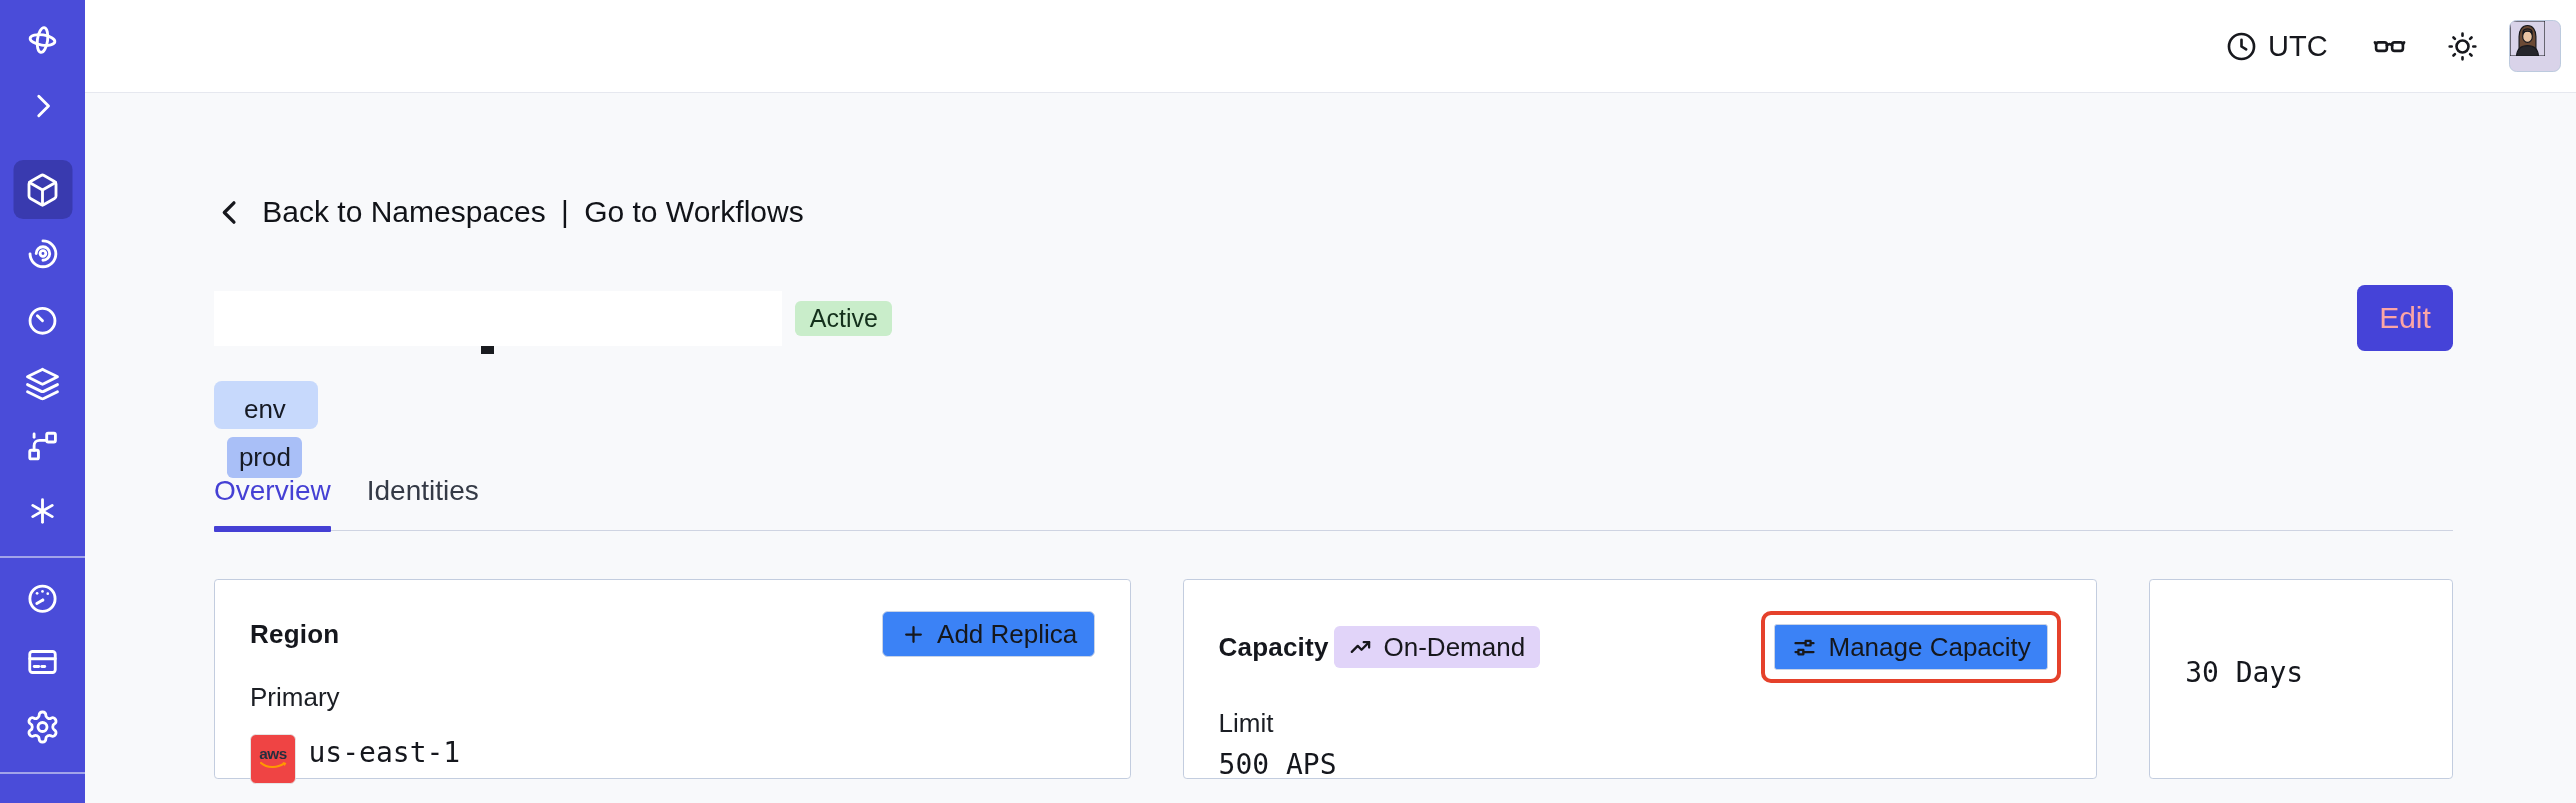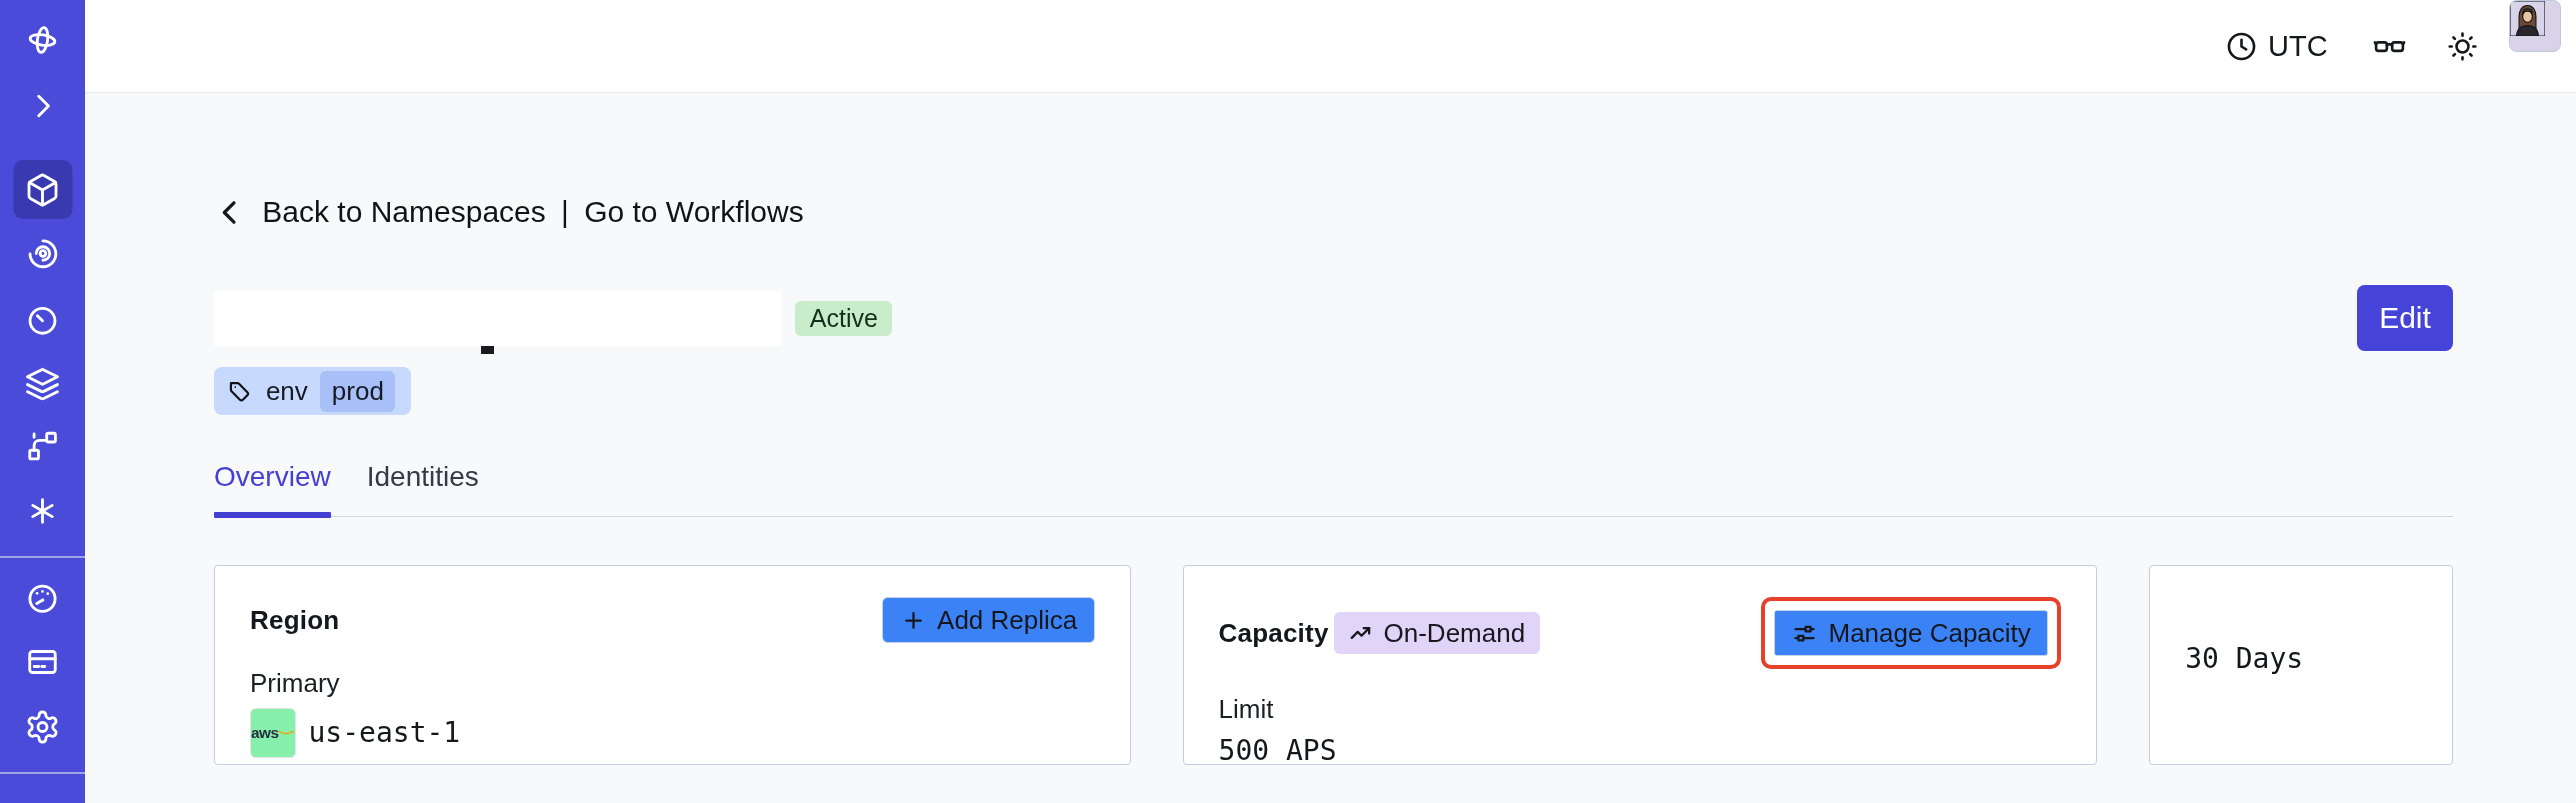--- a/index.html
+++ b/index.html
@@ -14,21 +14,21 @@
                justify-content:center; border-radius:9.6px; cursor:pointer; }
   .side-icon svg { width:36px; height:36px; stroke:#fff; fill:none;
                    stroke-width:1.9; stroke-linecap:round; stroke-linejoin:round; }
   .side-icon.active { background:rgba(15,15,70,0.28); }
   .side-divider { position:absolute; left:0; width:100%; height:1.9px;
                   background:rgba(235,237,245,0.55); }
 
   
   .topbar { position:absolute; left:85px; top:0; right:0; height:93px;
             background:#ffffff; border-bottom:1.9px solid #e6e8ef;
-            display:flex; justify-content:flex-end;
+            display:flex; align-items:center; justify-content:flex-end;
             padding-right:15.3px; }
   .topbar svg { width:35px; height:35px; stroke:#17181d; fill:none;
                 stroke-width:1.8; stroke-linecap:round; stroke-linejoin:round; }
   .tz-group { display:flex; align-items:center; gap:9.6px; cursor:pointer; }
   .tz-label { font-size:29px; color:#17181d; }
   .tb-btn { display:flex; align-items:center; justify-content:center; cursor:pointer; }
   .tb-gap-a { margin-left:44px; } .tb-gap-b { margin-left:38px; } .tb-gap-c { margin-left:29px; }
   .avatar { width:52px; height:52px; border-radius:7.7px; border:1.9px solid #bccade;
             overflow:hidden; background:#d9d3e9; cursor:pointer; }
 
@@ -50,27 +50,27 @@
                 background:#191b1f; }
   .badge-active { height:35px; display:flex; align-items:center; padding:0 14.4px;
                   background:#c9edca; color:#14301c; font-size:25px; border-radius:5.8px; }
   .title-actions { display:flex; align-items:center; gap:15.3px; }
   .btn-outline { display:flex; align-items:center; gap:13.4px; height:66px; padding:0 25px;
                  background:#fff; border:1.9px solid #ccd4e6; border-radius:7.7px;
                  font-size:30px; color:#15171c; cursor:pointer; }
   .btn-outline svg { width:33px; height:33px; stroke:#17181d; fill:none;
                      stroke-width:1.9; stroke-linecap:round; stroke-linejoin:round; }
   .btn-edit { height:66px; width:96px; display:flex; align-items:center;
-              justify-content:center; background:#4543d8; color:#ffffff;
+              justify-content:center; background:#4543d8; color:#fca5a5;
               border-radius:7.7px; font-size:30px; border:none; cursor:pointer; }
 
   .tag-row { margin-top:16.3px; }
   .tag-pill { display:inline-flex; align-items:center; gap:12.5px; height:48px;
               padding:0 15.3px 0 13.4px; background:#c7d9fc; border-radius:7.7px;
-              font-size:26px; color:#161a24; cursor:pointer; }
+              font-size:26px; color:#161a24; cursor:pointer;flex-direction:column; }
   .tag-pill svg { width:26px; height:26px; stroke:#101218; fill:none;
                   stroke-width:2; stroke-linecap:round; stroke-linejoin:round; }
   .tag-chip { background:#a9bff7; border-radius:5.8px; padding:4.8px 11.5px; }
 
   .tabs { margin-top:46px; display:flex; gap:36px; border-bottom:1.9px solid #cfd4e2; }
   .tab { font-size:28px; padding-bottom:23px; position:relative; color:#343a46; cursor:pointer; }
   .tab.active { color:#4540d4; font-weight:500; }
   .tab.active::after { content:""; position:absolute; left:0; right:0; bottom:-1.9px;
                        height:5.8px; background:#4540d4; border-radius:1px; }
 
@@ -92,22 +92,22 @@
   .btn-small svg { width:27px; height:27px; stroke:#17181d; fill:none;
                    stroke-width:2; stroke-linecap:round; stroke-linejoin:round; }
   .badge-ondemand { display:flex; align-items:center; gap:9.6px; height:42px; padding:0 14.4px;
                     background:#e1d4f9; border-radius:5.8px; font-size:26px; color:#17171c; }
   .badge-ondemand svg { width:26px; height:26px; stroke:#17171c; fill:none;
                         stroke-width:2.1; stroke-linecap:round; stroke-linejoin:round; }
   .annotation-box { border:4.8px solid #e5412b; padding:9px; border-radius:10px; }
   .annotation-box .btn-small { border-radius:2.9px; font-size:26px; }
 
   .aws-chip { width:46px; height:50px; border:1.9px solid #e5e5e5; border-radius:5.8px;
-              background:#86efac; display:flex; flex-direction:row; align-items:center;
-              justify-content:center; gap:0; }
+              background:#ef4444; display:flex; flex-direction:column; align-items:center;
+              justify-content:center; gap:0;margin-top:12px; }
   .aws-word { font-size:15.3px; font-weight:700; color:#252f3e; line-height:15.3px;
               letter-spacing:-0.5px; font-family:"Liberation Sans", sans-serif; }
 </style>
 </head>
 <body>
 
 <nav class="sidebar">
   <div class="side-icon" style="top:10.5px">
     <svg viewBox="0 0 24 24">
       <ellipse cx="12" cy="12" rx="8.3" ry="3.4" transform="rotate(8 12 12)"></ellipse>

